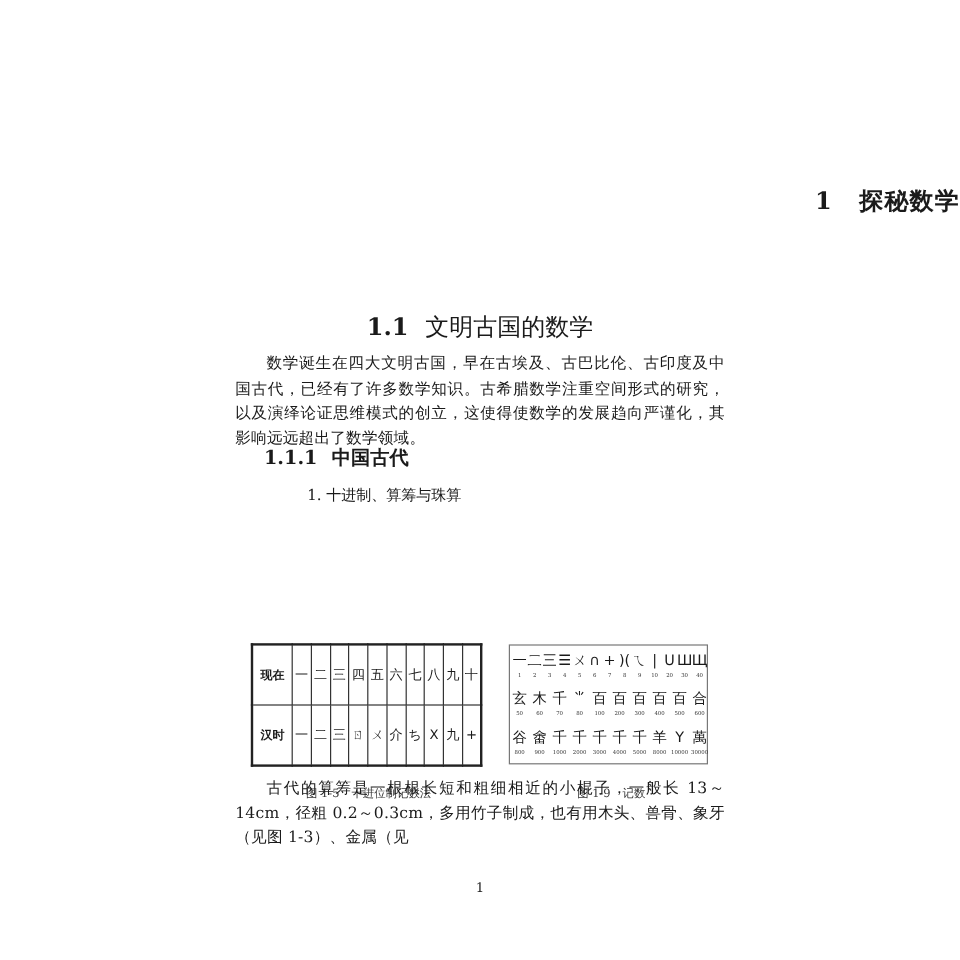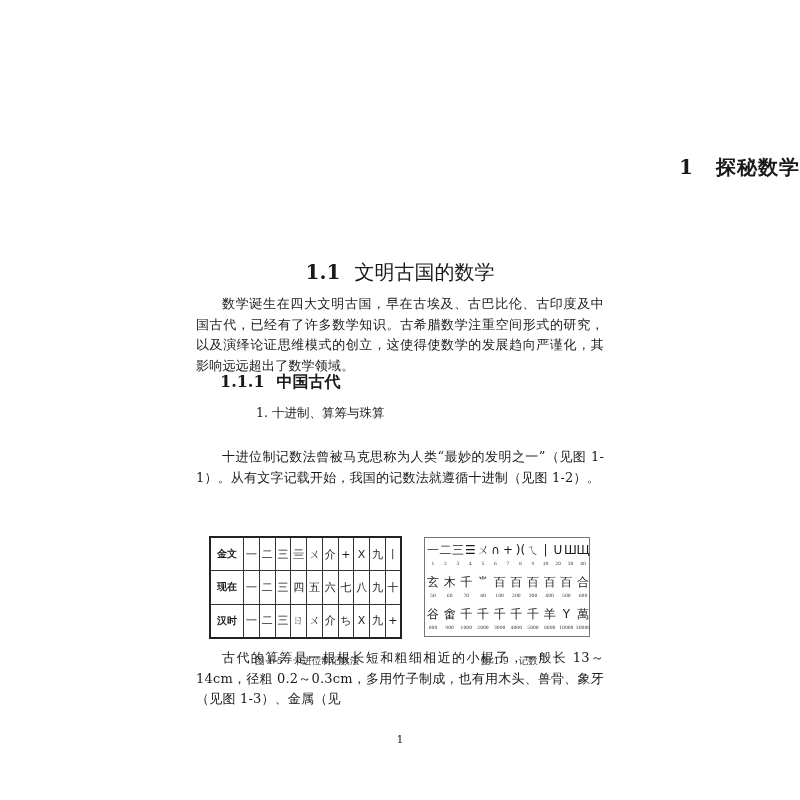--- a/index.html
+++ b/index.html
@@ -55,39 +55,25 @@
   <p>数学诞生在四大文明古国，早在古埃及、古巴比伦、古印度及中国古代，已经有了许多数学知识。古希腊数学注重空间形式的研究，以及演绎论证思维模式的创立，这使得使数学的发展趋向严谨化，其影响远远超出了数学领域。</p>
 </div>
 
 <div class="abs sub-title">
   <span class="num">1.1.1</span><span>中国古代</span>
 </div>
 
 <div class="abs item-title">1. 十进制、算筹与珠算</div>
 
 <div class="abs para" style="top:447px;">
-  <p>十进位制记数法曾被马克思称为人类“最妙的发明之一”（见图 1-1）。从有文字记载开始，我国的记数法就遵循十进制（见图 1-2）。</p>
 </div>
 
 <div class="abs fig1">
   <table>
     <tbody id="fig1-body">
-        <tr>
-          <td class="row-label">金文</td>
-          <td>一</td>
-          <td>二</td>
-          <td>三</td>
-          <td>亖</td>
-          <td>ㄨ</td>
-          <td>介</td>
-          <td>+</td>
-          <td>X</td>
-          <td>九</td>
-          <td>丨</td>
-        </tr>
         <tr>
           <td class="row-label">现在</td>
           <td>一</td>
           <td>二</td>
           <td>三</td>
           <td>四</td>
           <td>五</td>
           <td>六</td>
           <td>七</td>
           <td>八</td>

